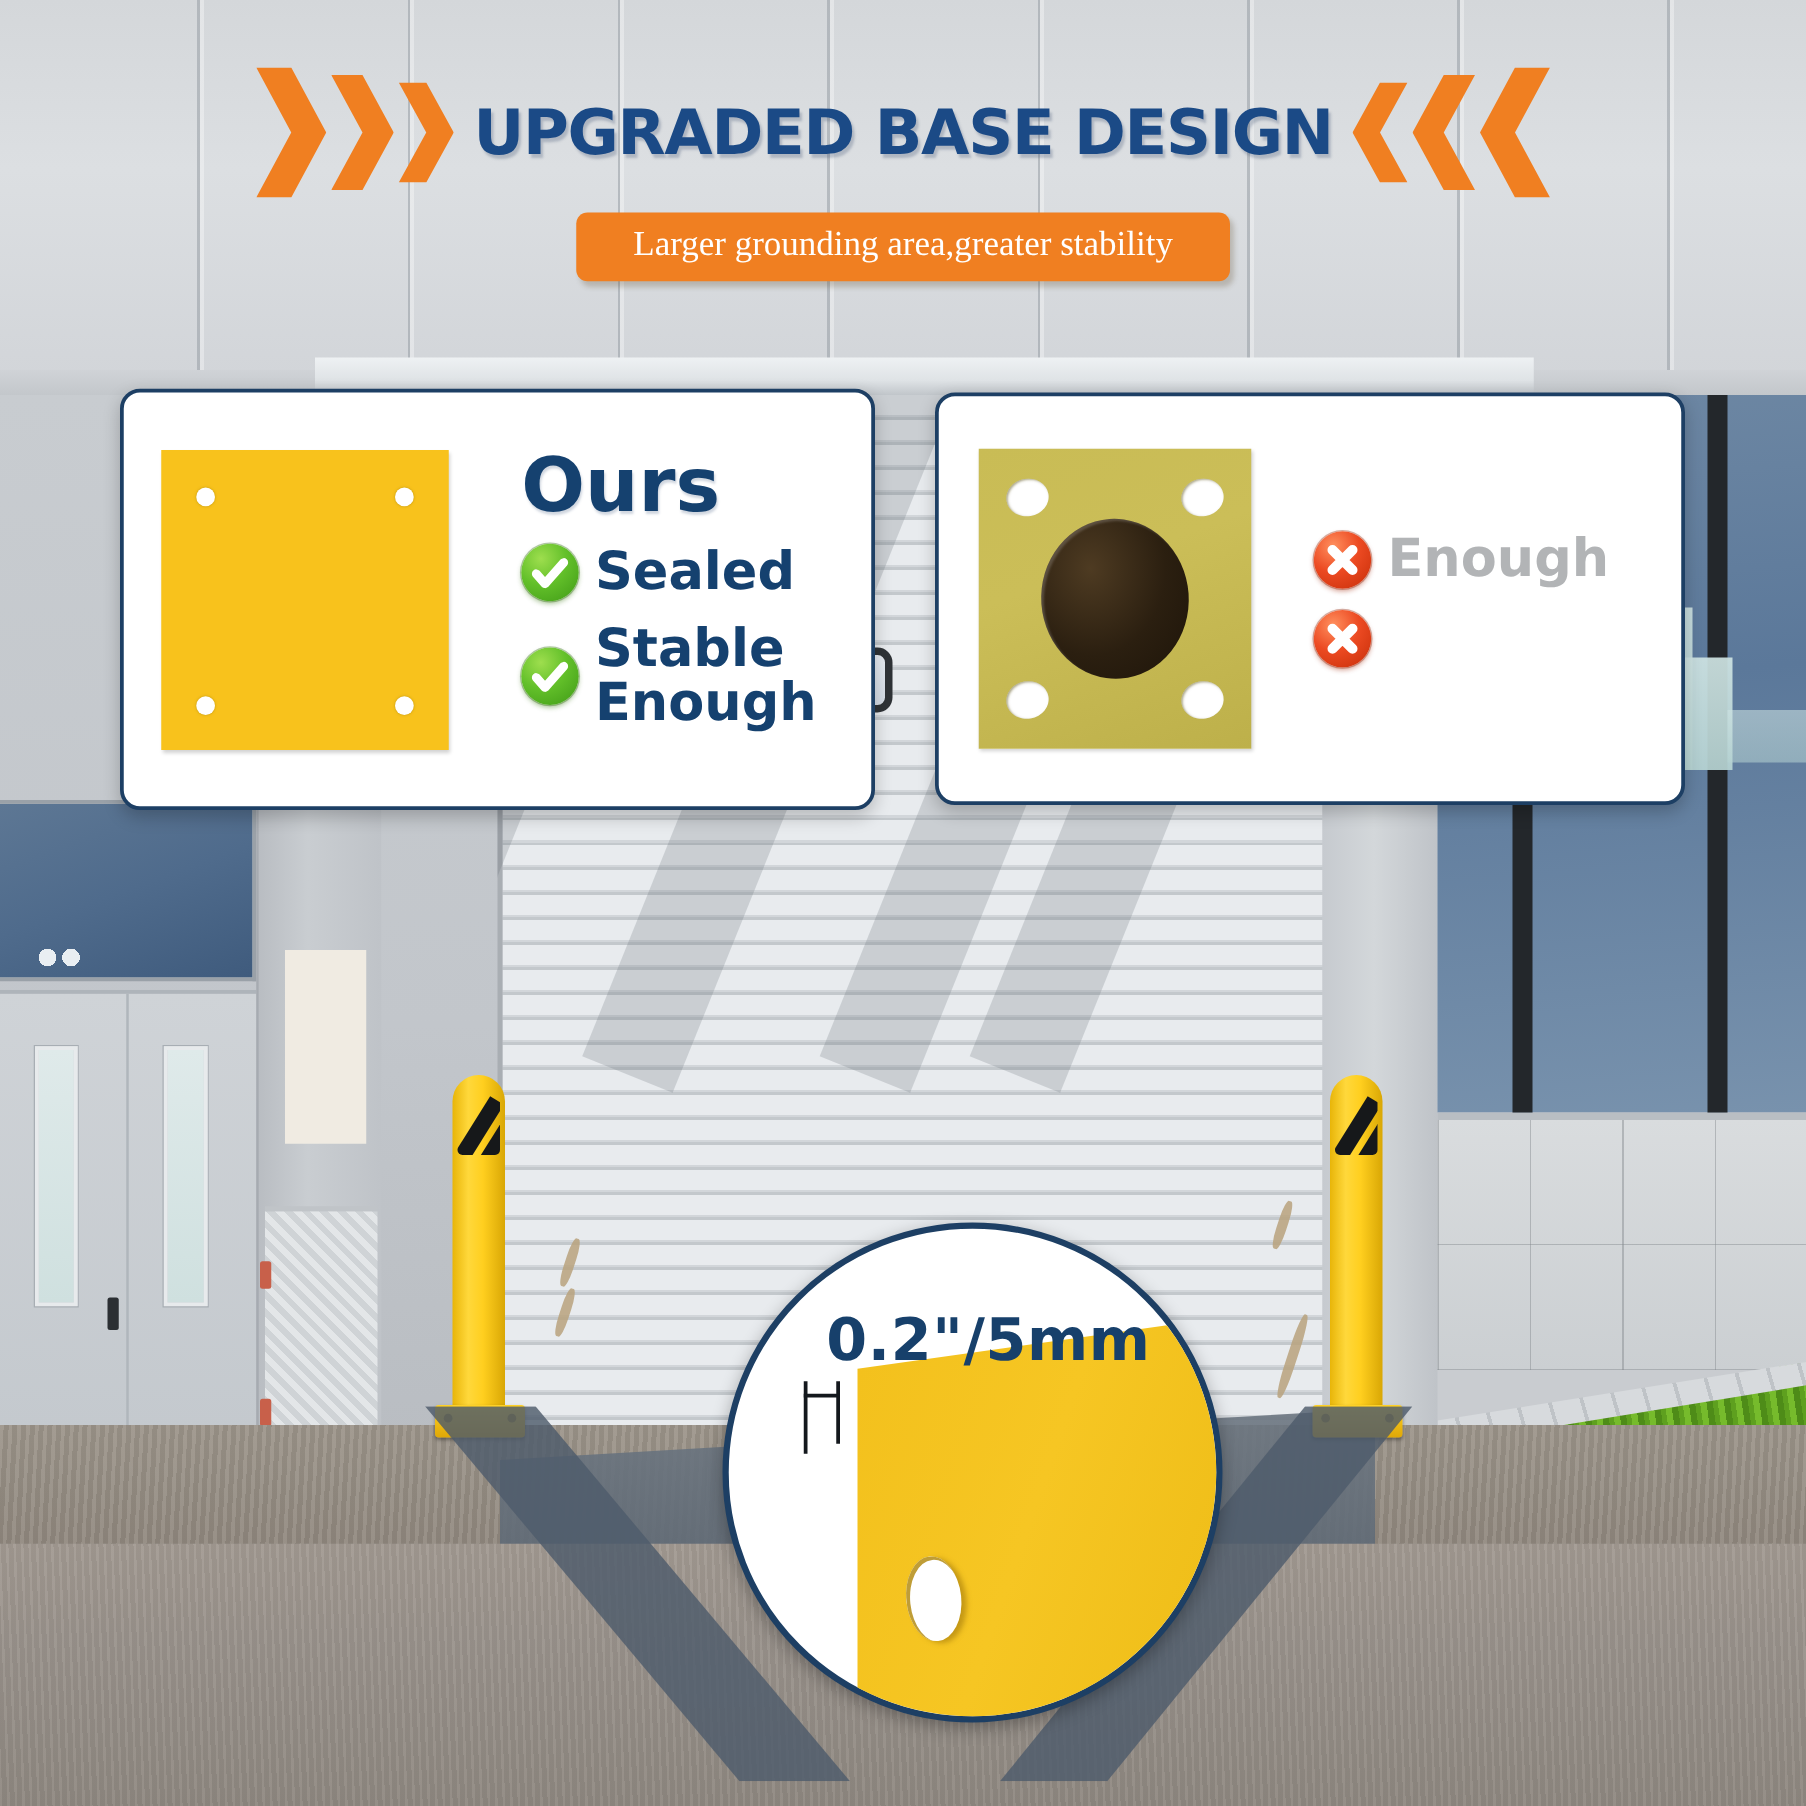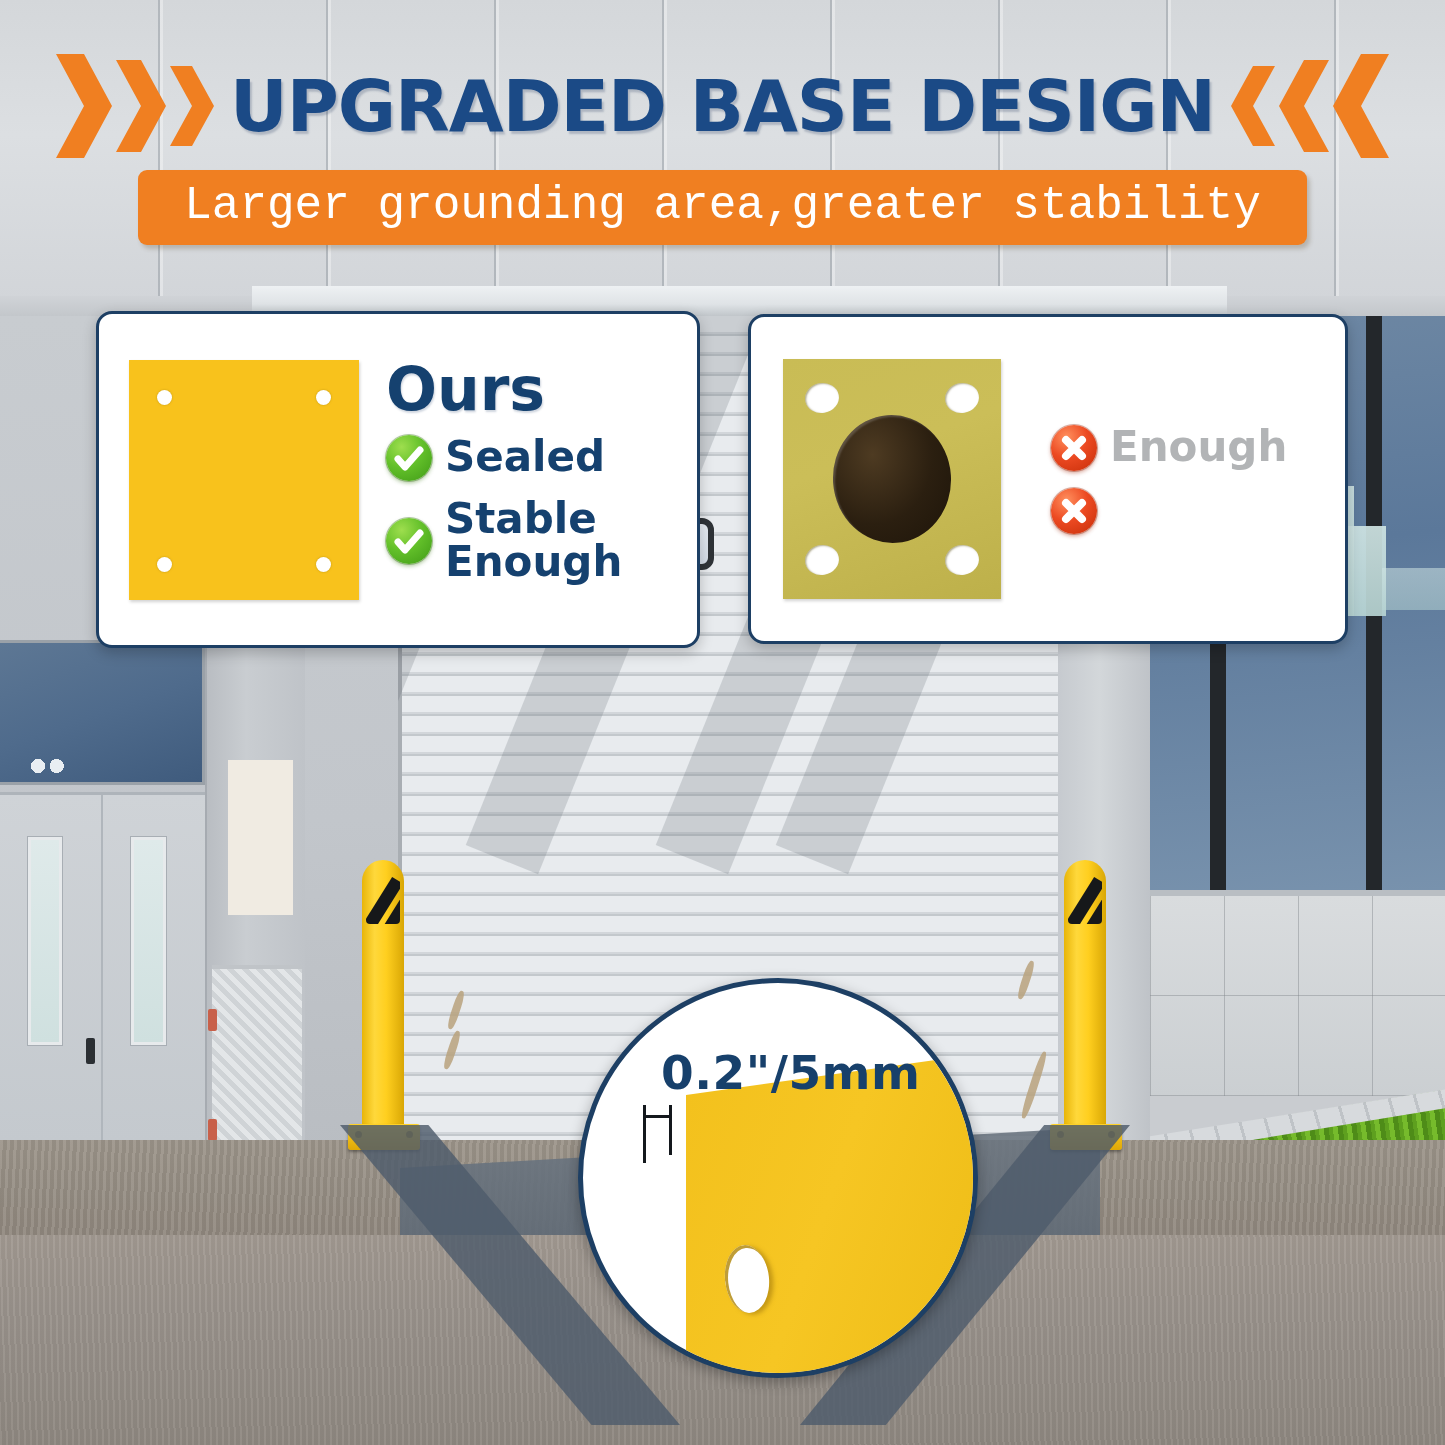--- a/index.html
+++ b/index.html
@@ -238,29 +238,29 @@
   }
   .zc-tick { position:absolute; }
   .zc-tick i { position:absolute; background:#14181d; }
 
   
   .header { position:absolute; left:0; top:54px; width:1445px; }
   .title-row { display:flex; align-items:center; justify-content:center; gap:16px; }
   .chev-group { display:flex; align-items:center; }
   .title-text {
     font-family:"DejaVu Sans", sans-serif;
-    font-size:71px; font-weight:700; color:#1b4a86;
+    font-size:50px; font-weight:700; color:#1b4a86;
     letter-spacing:-1px; white-space:nowrap;
     text-shadow:2px 3px 2px rgba(60,80,110,.28);
   }
   .sub-wrap { display:flex; justify-content:center; margin-top:12px; }
   .subtitle {
     background:#f07f21; color:#ffffff;
-    font-family:Liberation Mono, monospace;
-    font-size:46px; font-weight:400;
+    font-family:Liberation Serif, serif;
+    font-size:28px; font-weight:400;
     padding:10px 46px 13px 46px;
     border-radius:9px;
     box-shadow:3px 4px 4px rgba(90,70,40,.25);
     white-space:nowrap;
   }
 
   
   .card {
     position:absolute; background:#ffffff;
     border:3px solid #1d3f64; border-radius:16px;
@@ -457,21 +457,21 @@
 
   <div class="card-img-wrap">
     <div class="plate-ours">
       <span style="left:28px;  top:30px;"></span>
       <span style="right:28px; top:30px;"></span>
       <span style="left:28px;  bottom:28px;"></span>
       <span style="right:28px; bottom:28px;"></span>
     </div>
   </div>
 
-  <div class="card-body" style="padding-left:27px;">
+  <div class="card-body" style="padding-left:58px;">
     <div class="card-title ours">Ours</div>
 
     <div class="feat-row">
       <span class="badge ok">
         <svg width="46" height="46" viewBox="0 0 46 46">
           <path d="M12 24 l7 8 l15 -17" fill="none" stroke="#ffffff" stroke-width="7" stroke-linecap="round" stroke-linejoin="round"></path>
         </svg>
       </span>
       <span class="feat-label ours">Sealed</span>
     </div>

